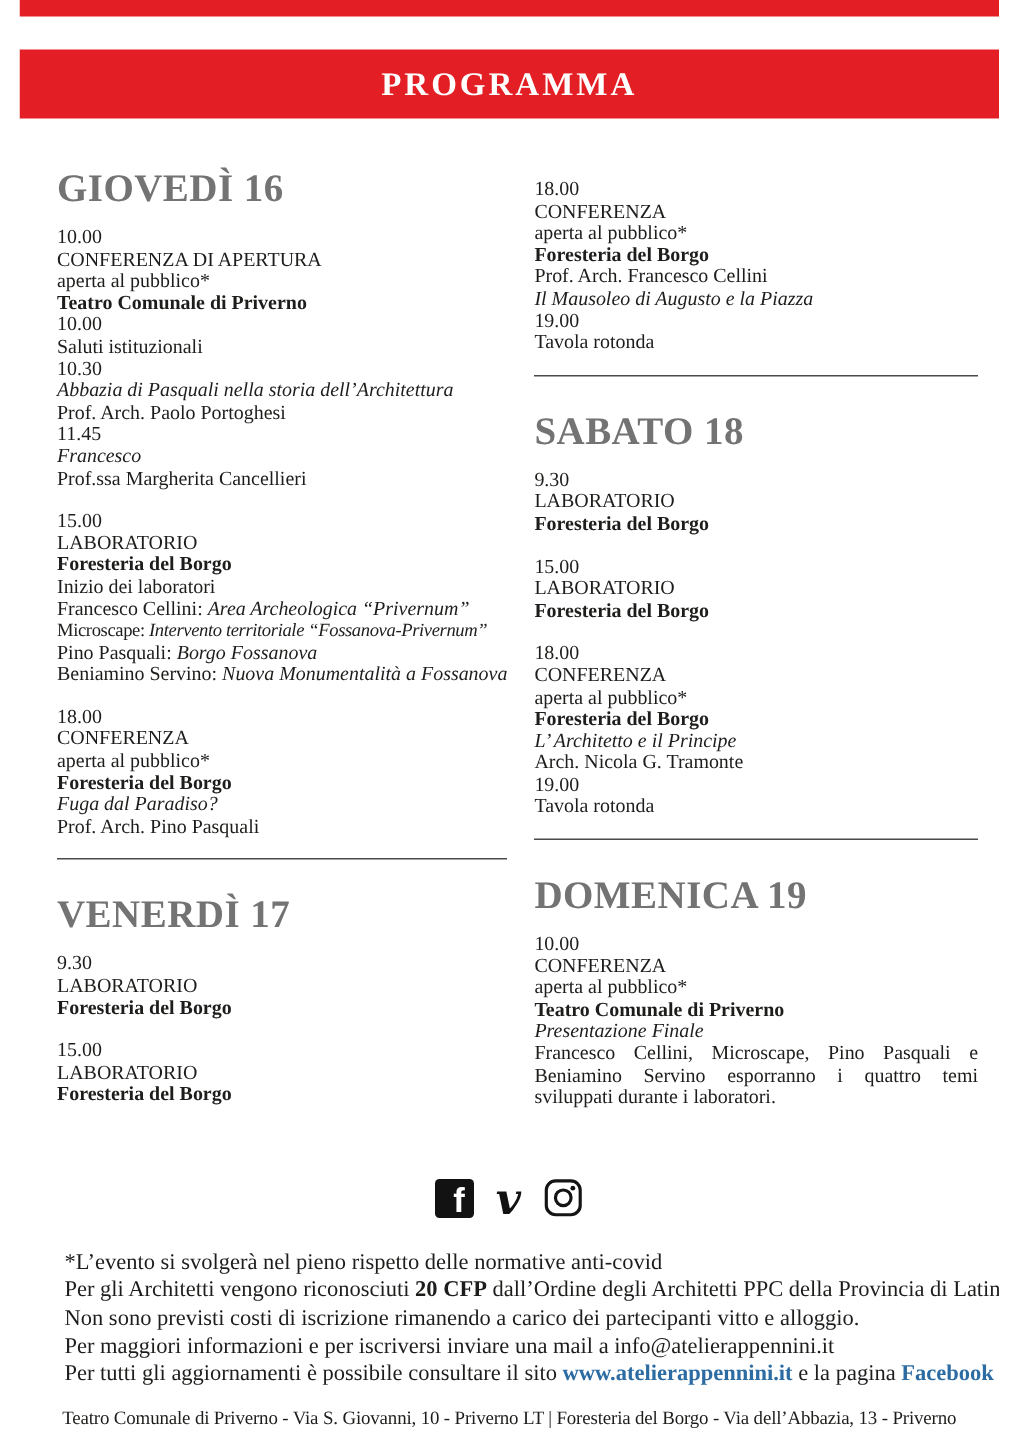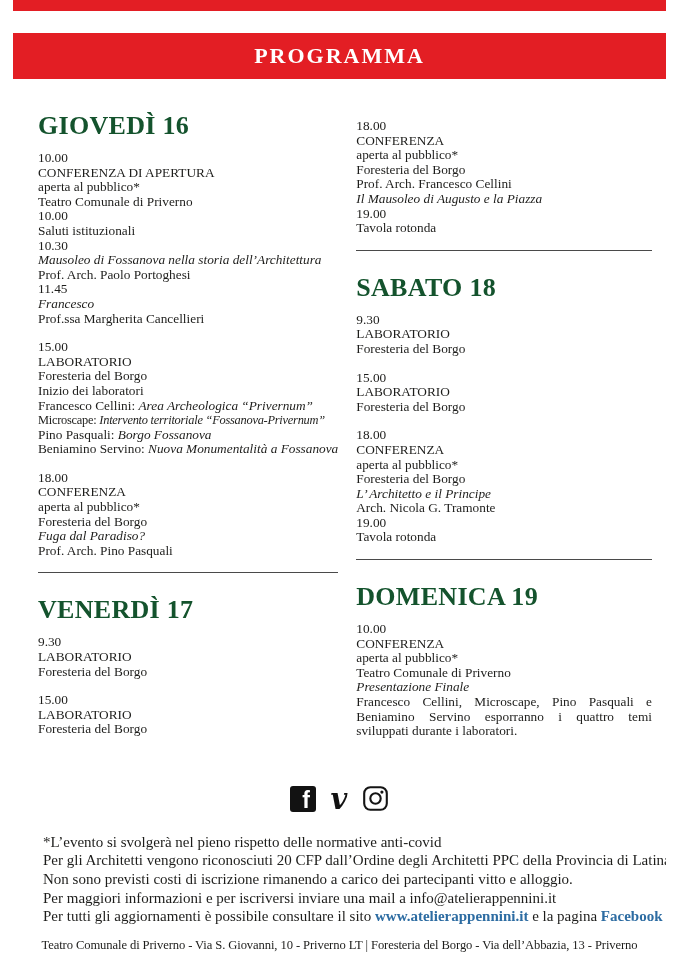--- a/index.html
+++ b/index.html
@@ -15,26 +15,26 @@
     display:flex; align-items:center; justify-content:center;
   }
   .banner-title {
     color:#ffffff; font-size:22px; font-weight:bold; letter-spacing:2px;
   }
   .content { display:flex; padding:33px 14px 0 25px; }
   .col { width:312px; }
   .col-left { margin-right:18px; }
   .col-right { width:310px; padding-top:7px; }
   .day-heading {
-    font-size:26px; line-height:28px; font-weight:bold; color:#14532d;
+    font-size:26px; line-height:28px; font-weight:bold; color:#737373;
     margin:0 0 11px 0; letter-spacing:0.3px;
   }
   .block { margin-bottom:14px; }
   .line { font-size:13.3px; line-height:14.6px; white-space:nowrap; }
-  .line .b { font-weight:normal; }
+  .line .b { font-weight:bold; }
   .line .i { font-style:italic; }
   .cond { font-size:12.4px; letter-spacing:-0.25px; }
   .para { white-space:normal; text-align:justify; }
   .divider {
     border:none; border-top:1px solid #4a4a4a; width:100%;
     margin:13px 0 23px 0;
   }
   .social {
     margin-top:32px; display:flex; justify-content:center; align-items:center; gap:15px; height:28px;
   }
@@ -73,21 +73,21 @@
     <div class="col col-left">
       <h2 class="day-heading">GIOVEDÌ 16</h2>
       <div class="block">
           <div class="line"><span>10.00</span></div>
           <div class="line"><span>CONFERENZA DI APERTURA</span></div>
           <div class="line"><span>aperta al pubblico*</span></div>
           <div class="line"><span class="b">Teatro Comunale di Priverno</span></div>
           <div class="line"><span>10.00</span></div>
           <div class="line"><span>Saluti istituzionali</span></div>
           <div class="line"><span>10.30</span></div>
-          <div class="line"><span class="i">Mausoleo di Fossanova nella storia dell’Architettura</span></div>
+          <div class="line"><span class="i">Abbazia di Pasquali nella storia dell’Architettura</span></div>
           <div class="line"><span>Prof. Arch. Paolo Portoghesi</span></div>
           <div class="line"><span>11.45</span></div>
           <div class="line"><span class="i">Francesco</span></div>
           <div class="line"><span>Prof.ssa Margherita Cancellieri</span></div>
         </div>
       <div class="block">
           <div class="line"><span>15.00</span></div>
           <div class="line"><span>LABORATORIO</span></div>
           <div class="line"><span class="b">Foresteria del Borgo</span></div>
           <div class="line"><span>Inizio dei laboratori</span></div>

